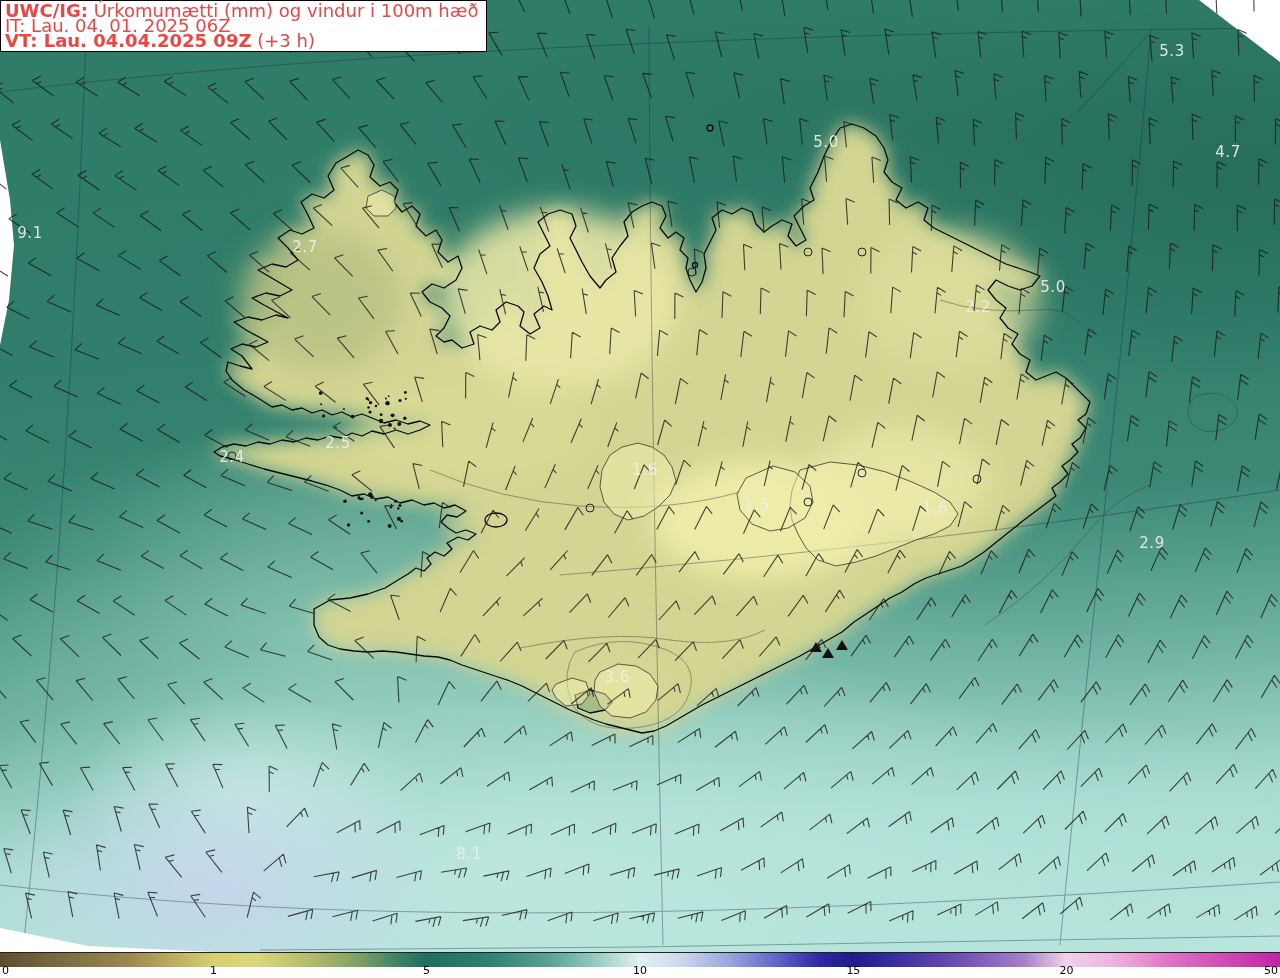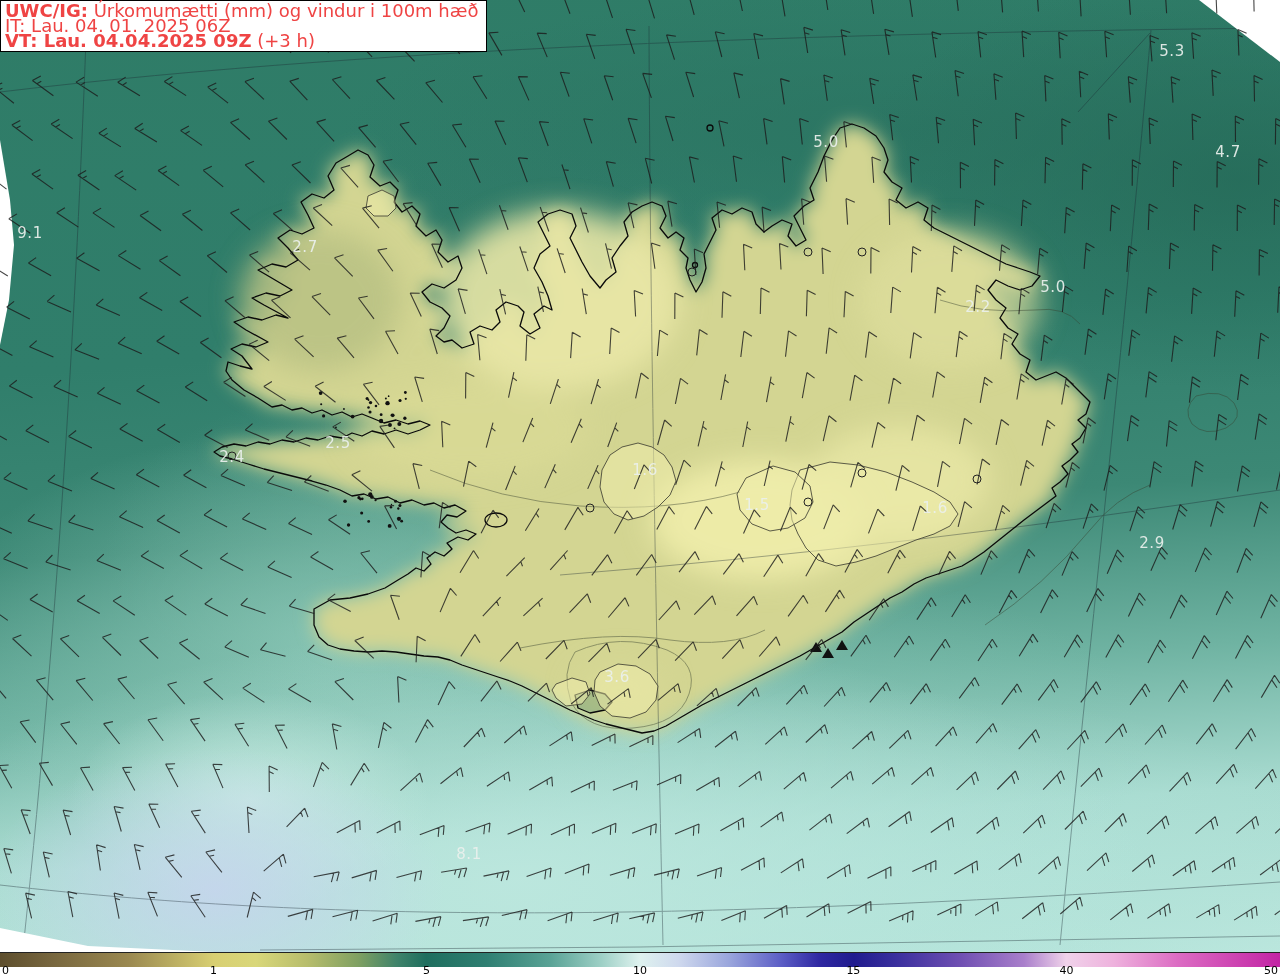--- a/index.html
+++ b/index.html
@@ -190,16 +190,16 @@
     </div>
   </div>
 
   <div id="colorbar" style="background: linear-gradient(to right, rgb(93, 78, 45) 0%, rgb(119, 102, 62) 4%, rgb(154, 136, 80) 10%, rgb(216, 207, 114) 16.7%, rgb(217, 215, 122) 20%, rgb(183, 189, 108) 24%, rgb(127, 160, 98) 28%, rgb(63, 131, 106) 31%, rgb(31, 110, 94) 33.3%, rgb(47, 127, 114) 38%, rgb(90, 163, 150) 43%, rgb(158, 208, 198) 47%, rgb(223, 242, 239) 50%, rgb(207, 217, 238) 53%, rgb(153, 165, 220) 57%, rgb(92, 94, 198) 61%, rgb(47, 40, 162) 64%, rgb(32, 27, 142) 66.7%, rgb(58, 47, 158) 70%, rgb(111, 79, 178) 75%, rgb(169, 127, 203) 80%, rgb(240, 210, 234) 83.3%, rgb(238, 178, 221) 87%, rgb(220, 108, 195) 92%, rgb(194, 36, 164) 100%);"></div>
   <div id="cblabels">
       <div class="cbt" style="left: 2px;">0</div>
       <div class="cbt" style="left: 16.67%; transform: translateX(-50%);">1</div>
       <div class="cbt" style="left: 33.33%; transform: translateX(-50%);">5</div>
       <div class="cbt" style="left: 50%; transform: translateX(-50%);">10</div>
       <div class="cbt" style="left: 66.67%; transform: translateX(-50%);">15</div>
-      <div class="cbt" style="left: 83.33%; transform: translateX(-50%);">40</div>
+      <div class="cbt" style="left: 83.33%; transform: translateX(-50%);">20</div>
       <div class="cbt" style="right: 2px; margin-left: 40px;">50</div>
     </div>
 </div>
 
 </body></html>

